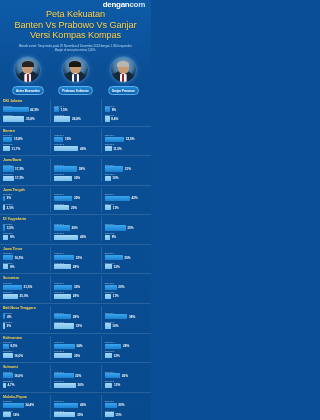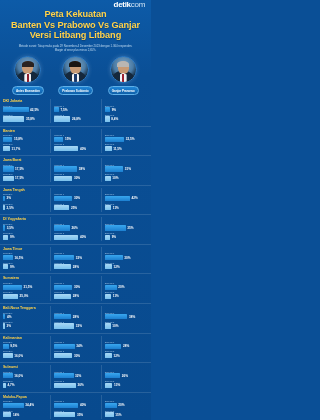--- a/index.html
+++ b/index.html
@@ -21,26 +21,26 @@
   .topbar {
     height:22px;
     display:flex; align-items:center; justify-content:flex-end;
     padding-right:6px;
   }
   .logo {
     font-size:8px; font-weight:bold; letter-spacing:-0.3px;
     color:#ffffff;
   }
   .logo .b { color:#ffffff; }
-  .logo .c { color:#cfe3f5; font-weight:normal; }
+  .logo .c { color:#cfe3f5; font-weight:bold; }
 
   .title-wrap { text-align:center; padding:0 6px; }
   .title-line {
     color:#ffd24a;
-    font-weight:bold;
+    font-weight:normal;
     font-size:9.2px;
     line-height:10.5px;
     letter-spacing:-0.1px;
     text-shadow:0 1px 1px rgba(0,0,0,.25);
   }
   .subtitle {
     margin-top:3px;
     color:#bcd8f0;
     font-size:2.9px;
     line-height:4.2px;
@@ -138,28 +138,28 @@
     margin-left:1.6px; white-space:nowrap;
   }
 </style>
 </head>
 <body>
 
 <div class="page">
 
   <div class="topbar">
     <div class="logo">
-      <span class="b">detik</span><span class="c">com</span>
+      <span class="b">dengan</span><span class="c">com</span>
     </div>
   </div>
 
   <div class="title-wrap">
     <div class="title-line">Peta Kekuatan</div>
     <div class="title-line">Banten Vs Prabowo Vs Ganjar</div>
-    <div class="title-line">Versi Litbang Litbang</div>
+    <div class="title-line">Versi Kompas Kompas</div>
     <div class="subtitle">Metode survei: Tatap muka pada 29 November-4 Desember 2023 dengan 1.364 responden. Margin of error plus minus 2,65%.</div>
   </div>
 
   <div class="cands" id="cands">
       <div class="cand">
         <div class="photo">
           <div class="body"></div>
           <div class="head"></div>
           <div class="hair" style="background:#2a2320"></div>
           <div class="shirt"></div>

